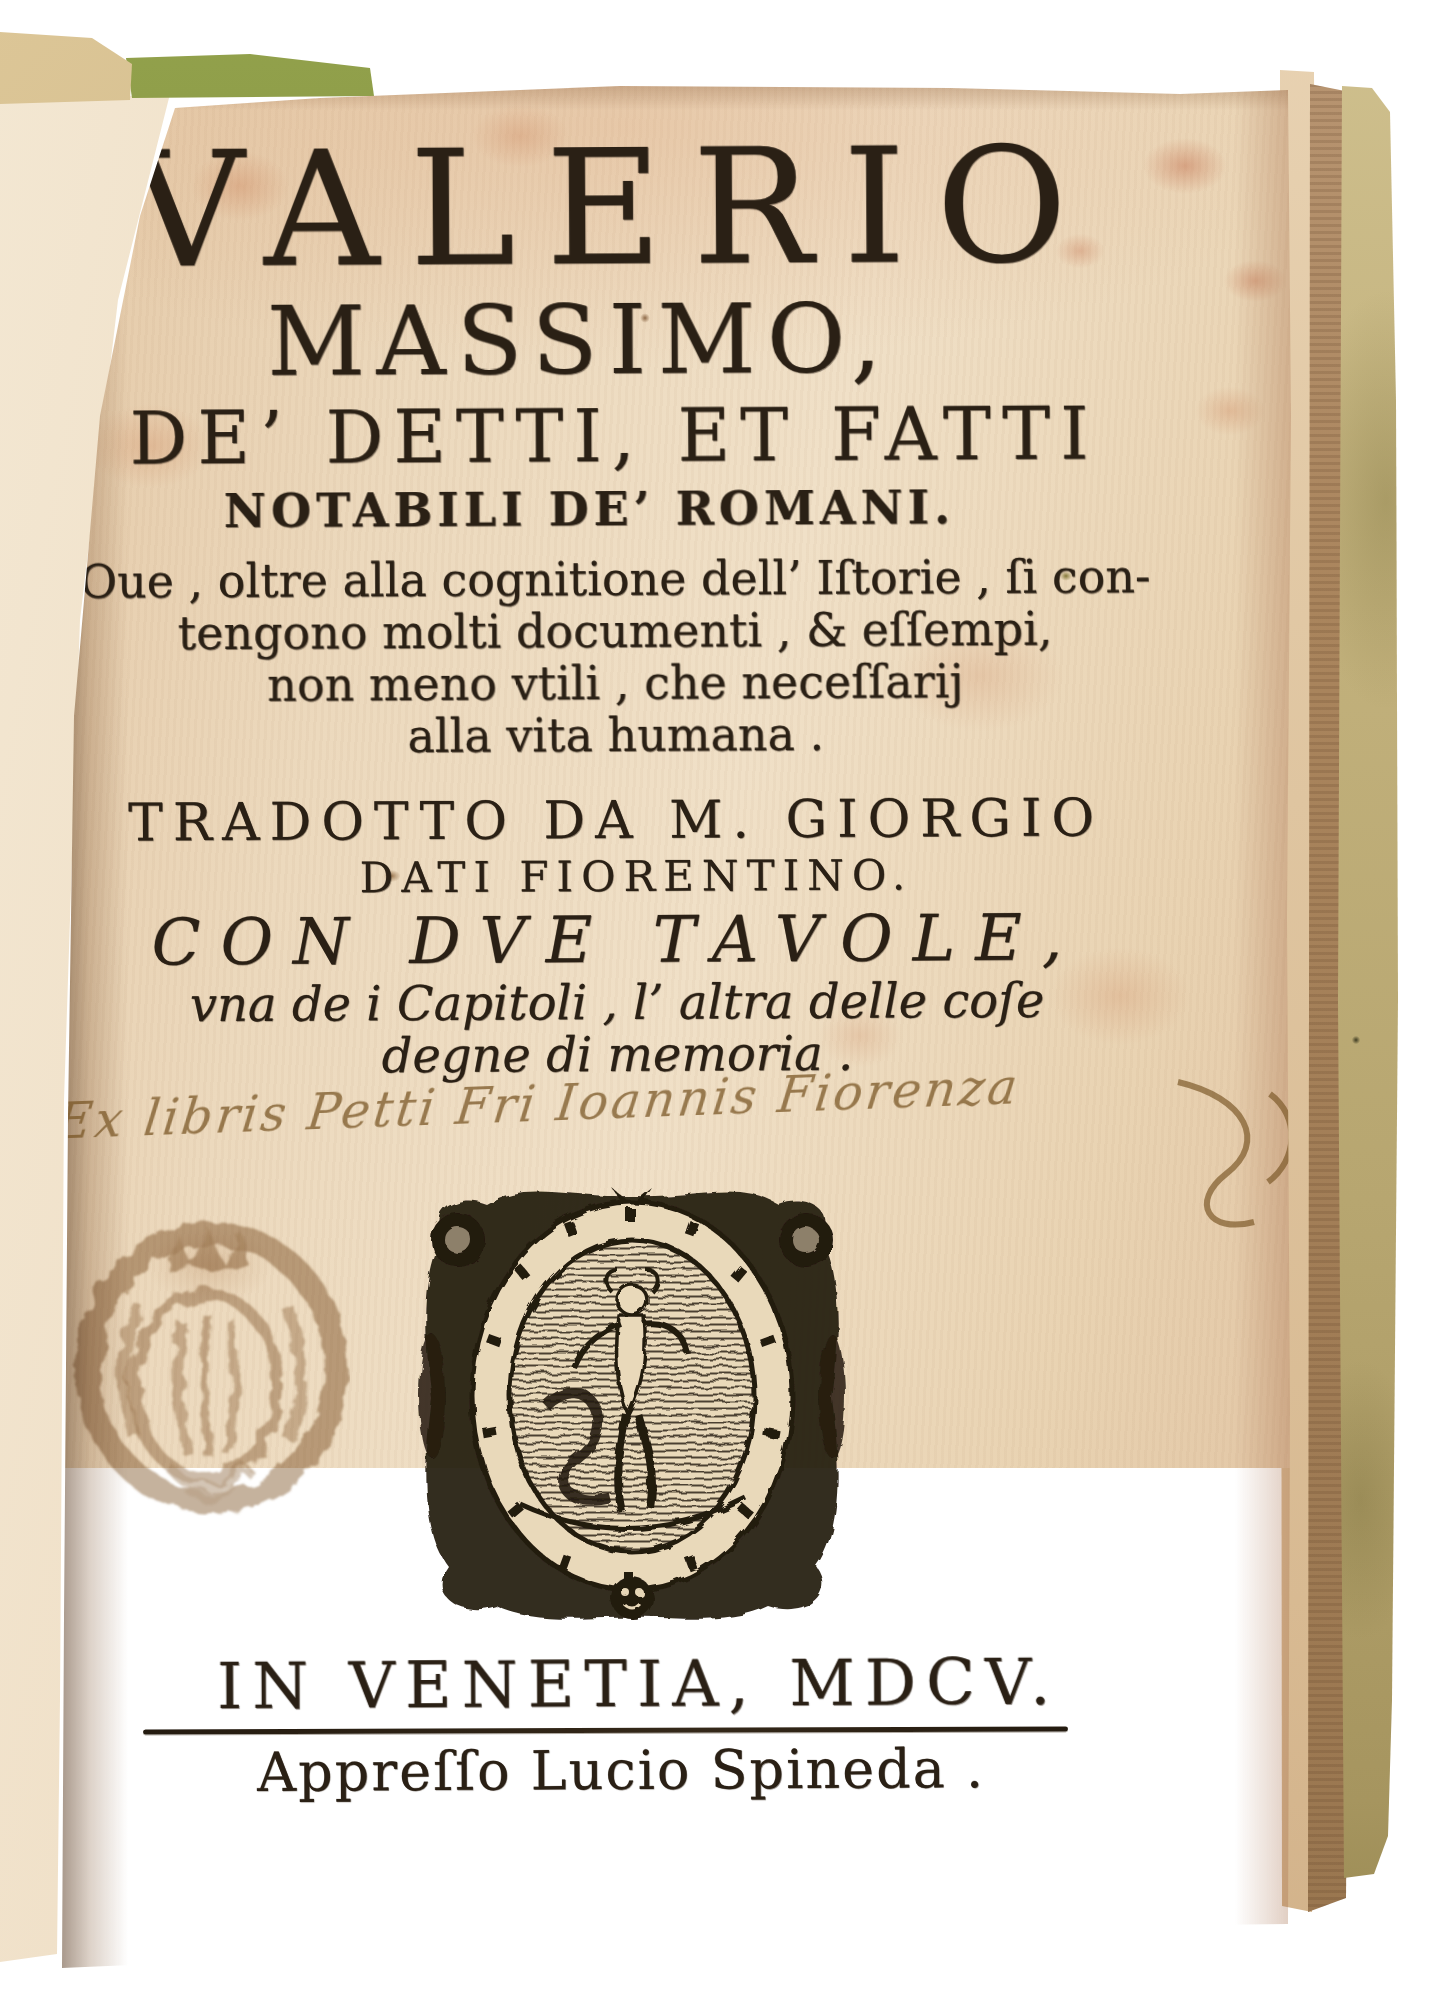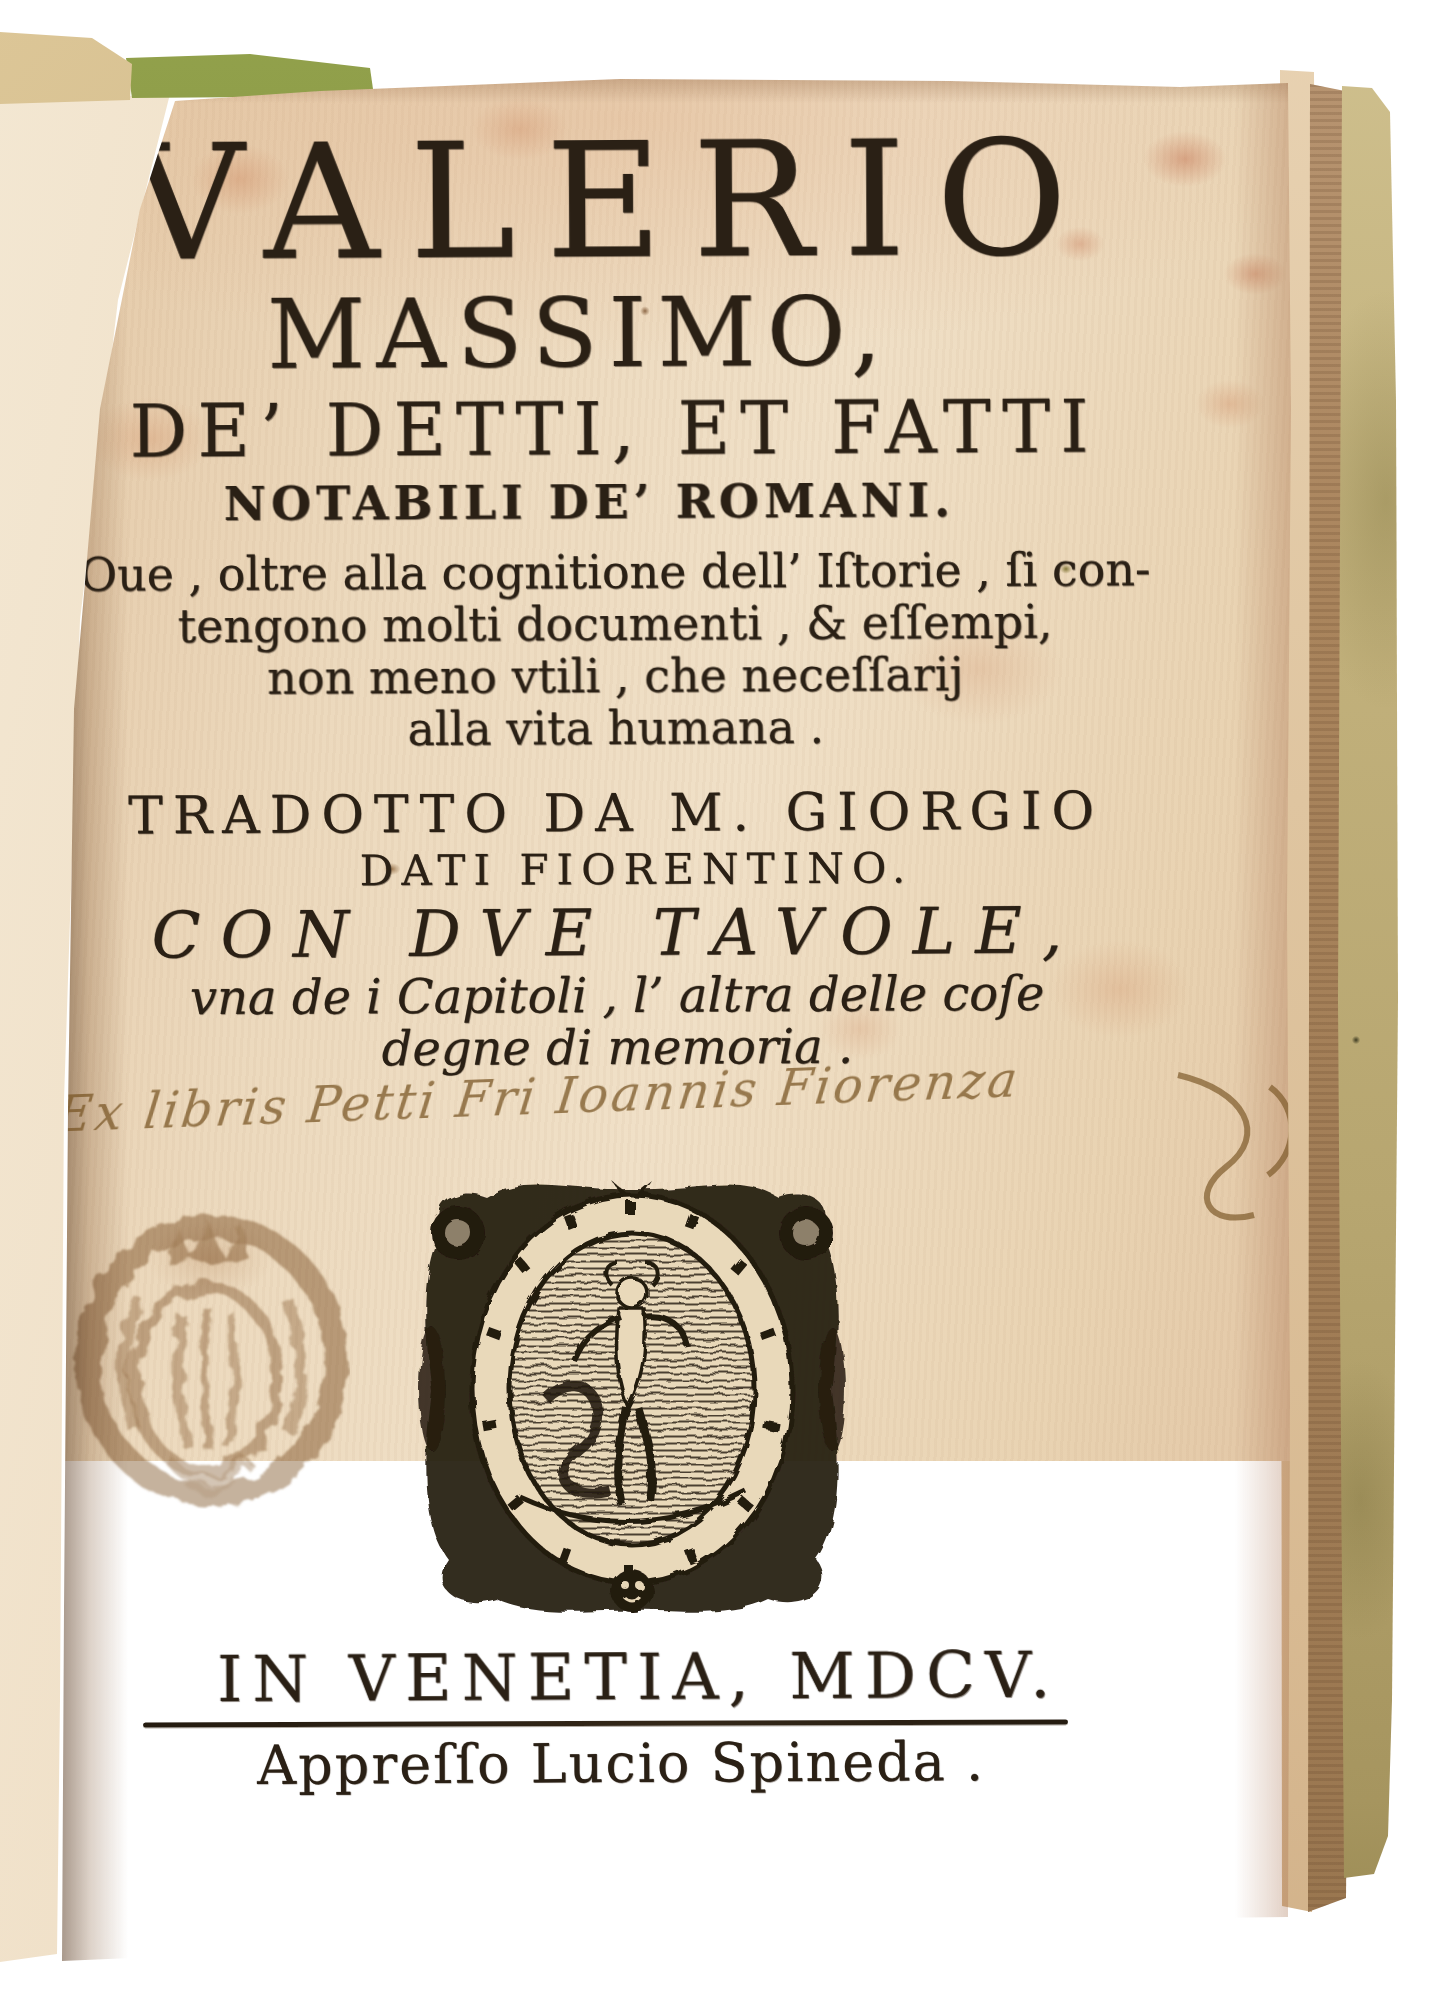--- a/index.html
+++ b/index.html
@@ -24,21 +24,21 @@
       linear-gradient(180deg,#b99673,#aa855d 30%,#a07c55 70%,#99764f);
     clip-path:polygon(1310px 84px,1350px 92px,1354px 1000px,1346px 1898px,1308px 1912px);}
   .vellum-cover{position:absolute;left:0;top:0;width:1429px;height:2000px;
     background:
       radial-gradient(120px 300px at 1386px 500px,rgba(120,110,55,.35),rgba(0,0,0,0) 70%),
       radial-gradient(90px 200px at 1360px 1500px,rgba(110,100,50,.3),rgba(0,0,0,0) 70%),
       radial-gradient(6px 6px at 1356px 1040px,rgba(40,40,20,.85),rgba(0,0,0,0) 70%),
       linear-gradient(180deg,#cfc08e 0%,#c2b17c 30%,#b7a670 60%,#a6955f 90%,#978850 100%);
     clip-path:polygon(1342px 86px,1372px 88px,1390px 112px,1396px 400px,1398px 1000px,1392px 1700px,1388px 1836px,1374px 1874px,1344px 1878px,1338px 1000px);}
   
-  .page{position:absolute;left:0;top:9px;width:1429px;height:1452px;
+  .page{position:absolute;left:0;top:16px;width:1429px;height:1452px;
     background:
       radial-gradient(60px 40px at 1185px 150px,rgba(196,116,82,.50),rgba(0,0,0,0) 70%),
       radial-gradient(45px 30px at 1255px 265px,rgba(196,116,82,.45),rgba(0,0,0,0) 70%),
       radial-gradient(35px 25px at 1080px 235px,rgba(200,125,90,.40),rgba(0,0,0,0) 70%),
       radial-gradient(50px 35px at 1230px 395px,rgba(205,135,95,.35),rgba(0,0,0,0) 70%),
       radial-gradient(70px 50px at 240px 170px,rgba(205,135,95,.40),rgba(0,0,0,0) 70%),
       radial-gradient(90px 60px at 150px 430px,rgba(208,142,100,.35),rgba(0,0,0,0) 70%),
       radial-gradient(70px 45px at 520px 120px,rgba(205,138,98,.35),rgba(0,0,0,0) 70%),
       radial-gradient(8px 8px at 645px 302px,rgba(120,80,45,.8),rgba(0,0,0,0) 60%),
       radial-gradient(14px 10px at 392px 860px,rgba(130,88,45,.7),rgba(0,0,0,0) 60%),

